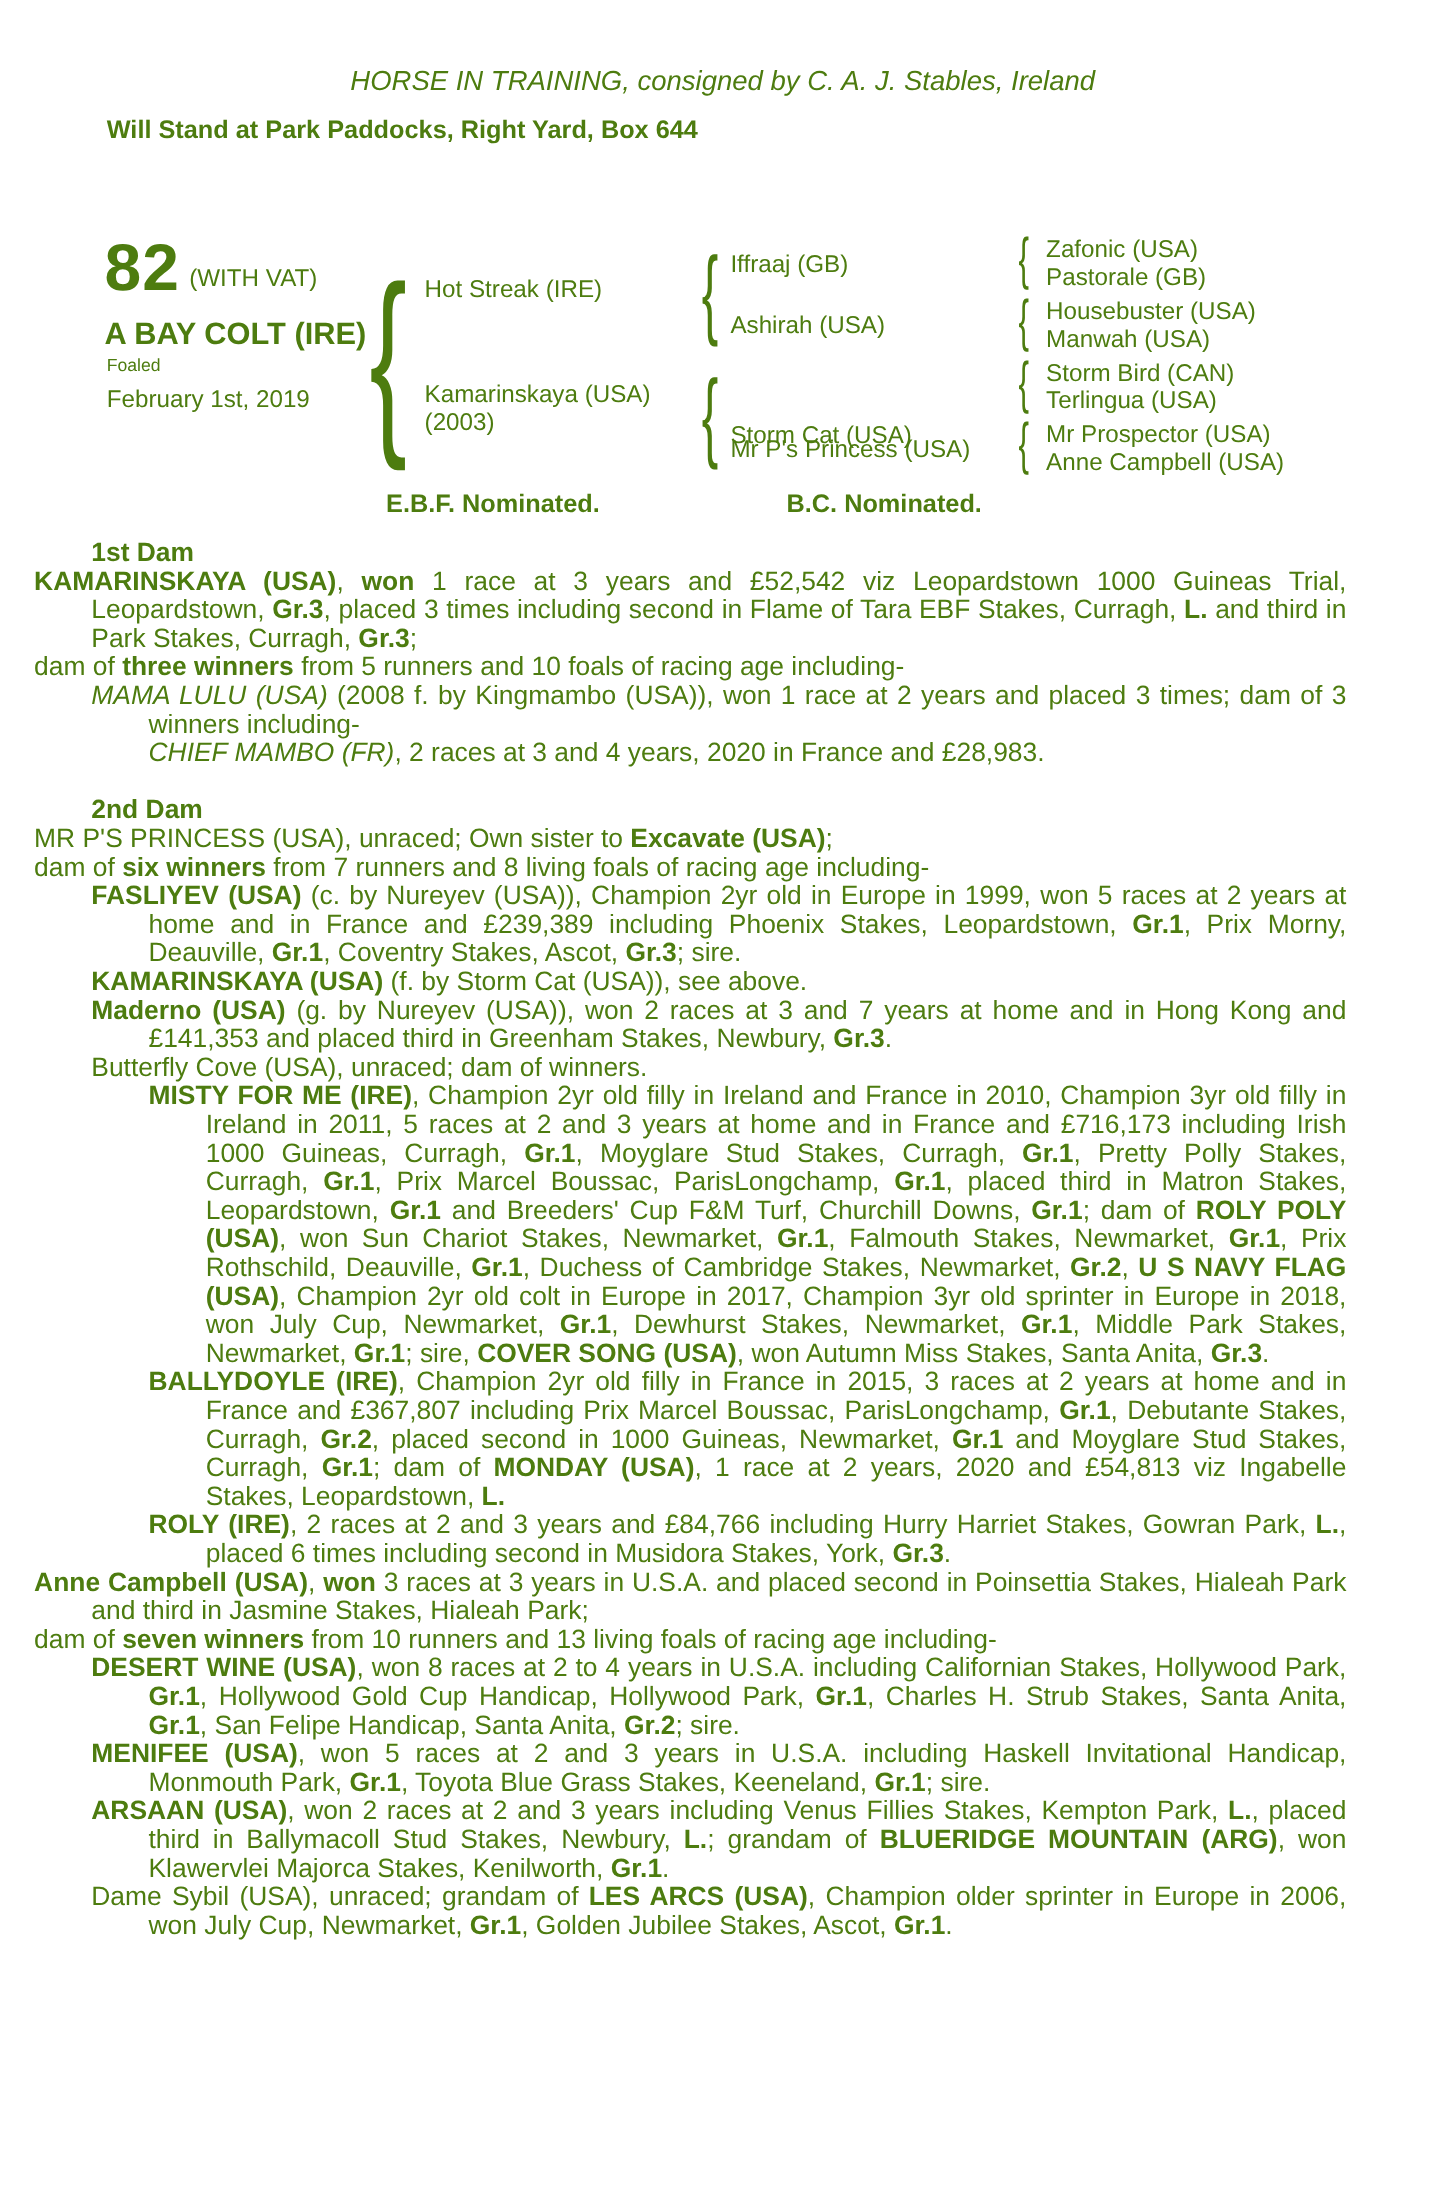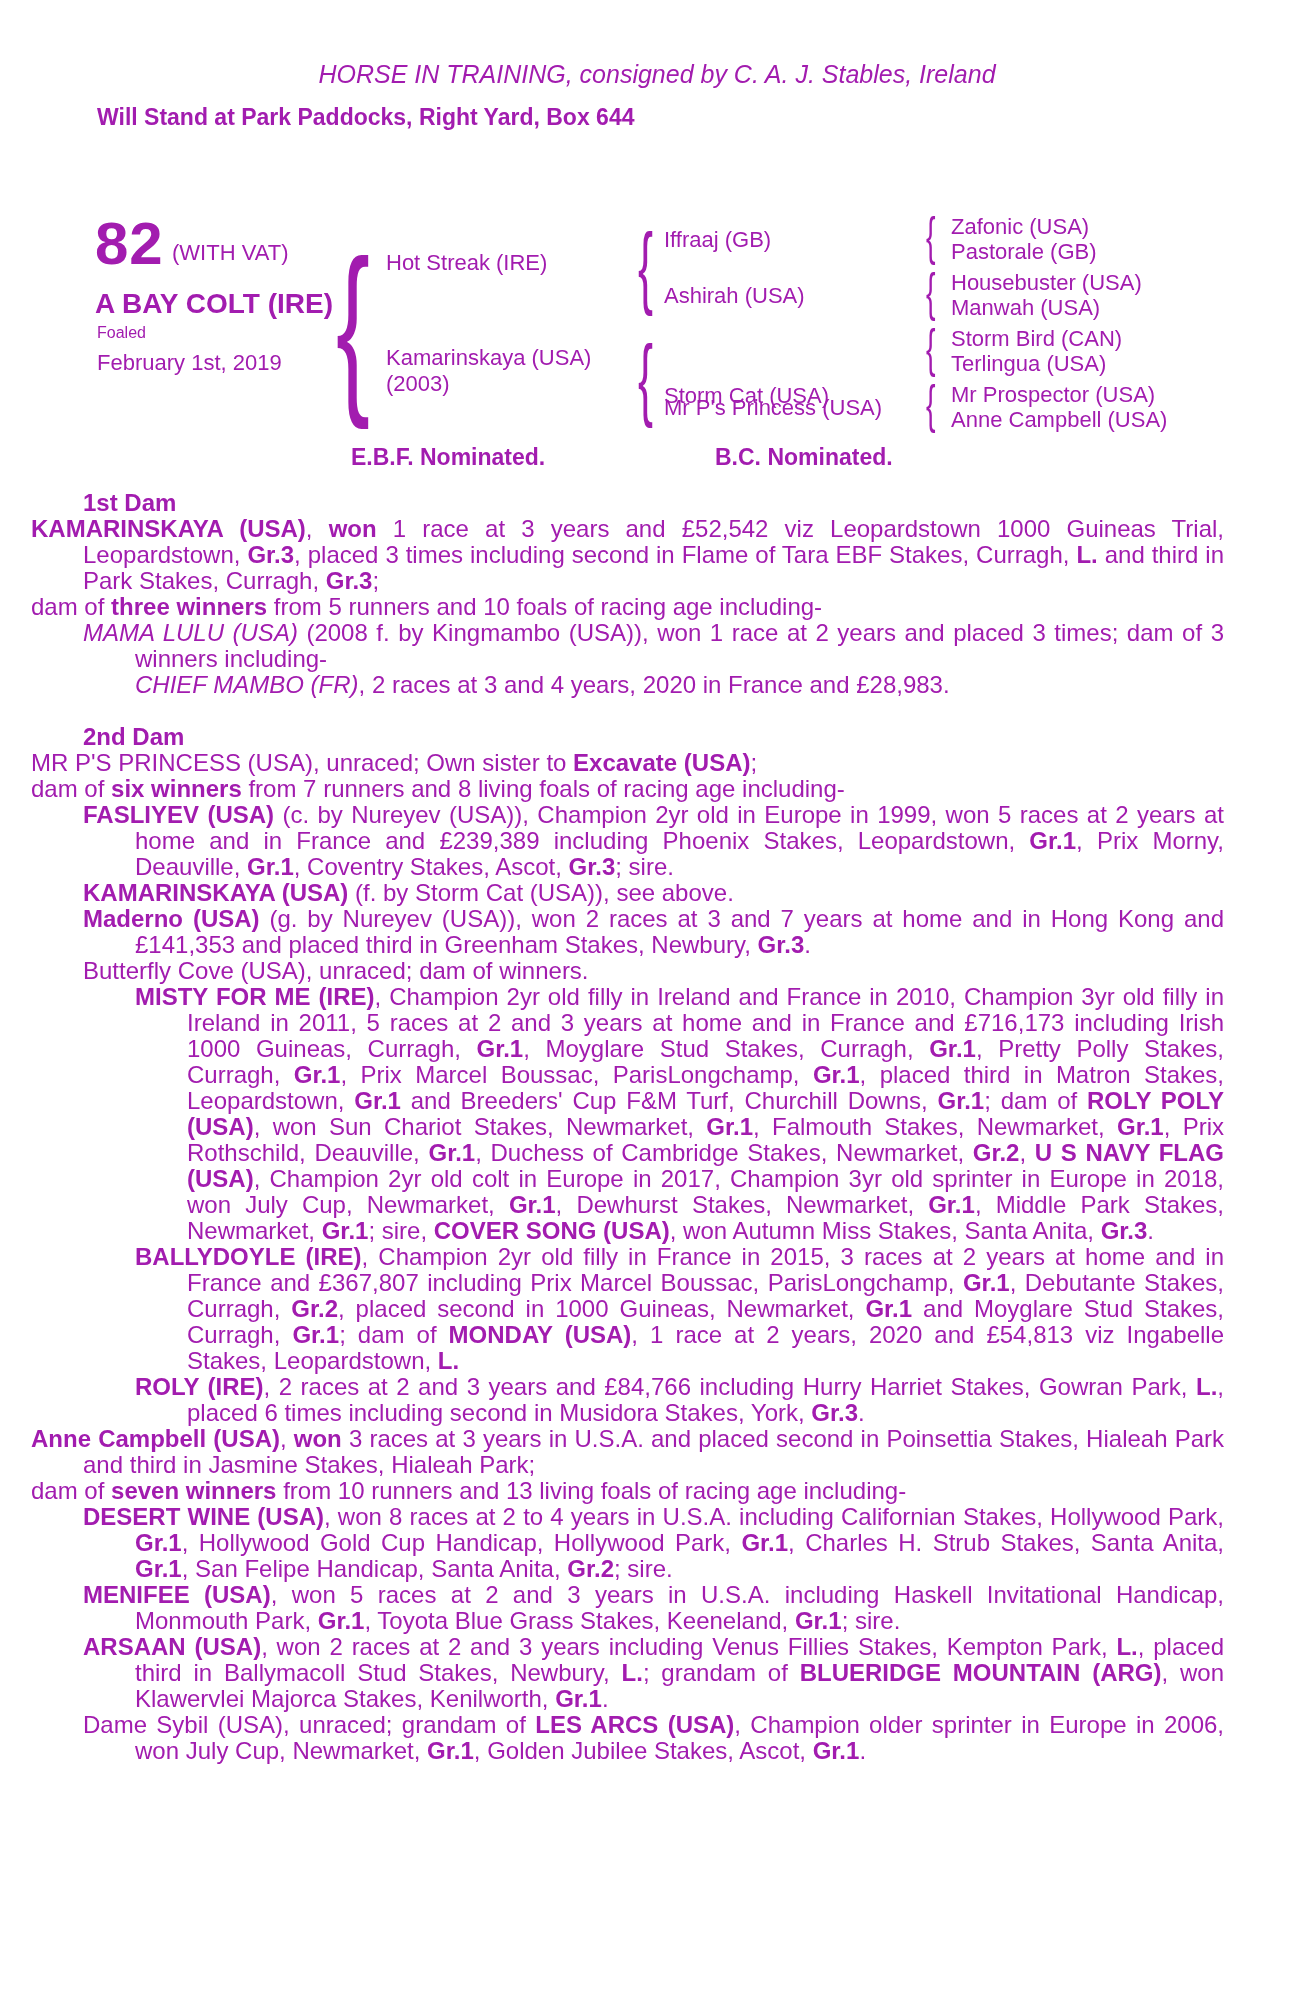--- a/index.html
+++ b/index.html
@@ -1,21 +1,21 @@
 <!DOCTYPE html>
 <html><head>
 <meta charset="utf-8">
 <style>
   html,body{margin:0;padding:0;background:#888;}
   .page{
     position:relative;
     width:1314px;height:2000px;
     margin:0 auto;
     background:#ffffff;
-    color:#a21caf;
+    color:#4d7c0f;
     font-family:"Liberation Sans", sans-serif;
     overflow:hidden;
   }
   
   .title{
     position:absolute;top:60px;left:0;width:100%;
     text-align:center;font-style:italic;font-size:25px;line-height:28px;
   }
   .stand{
     position:absolute;top:104px;left:97px;

